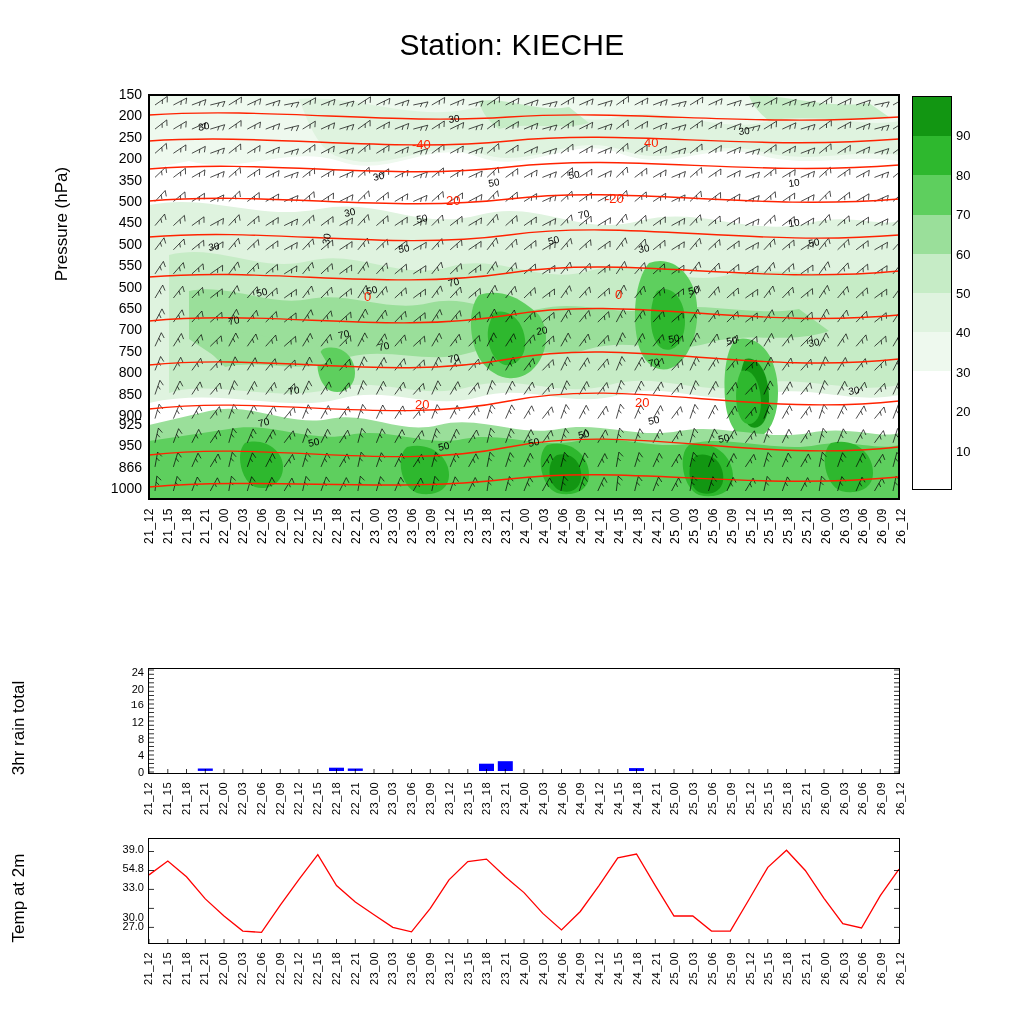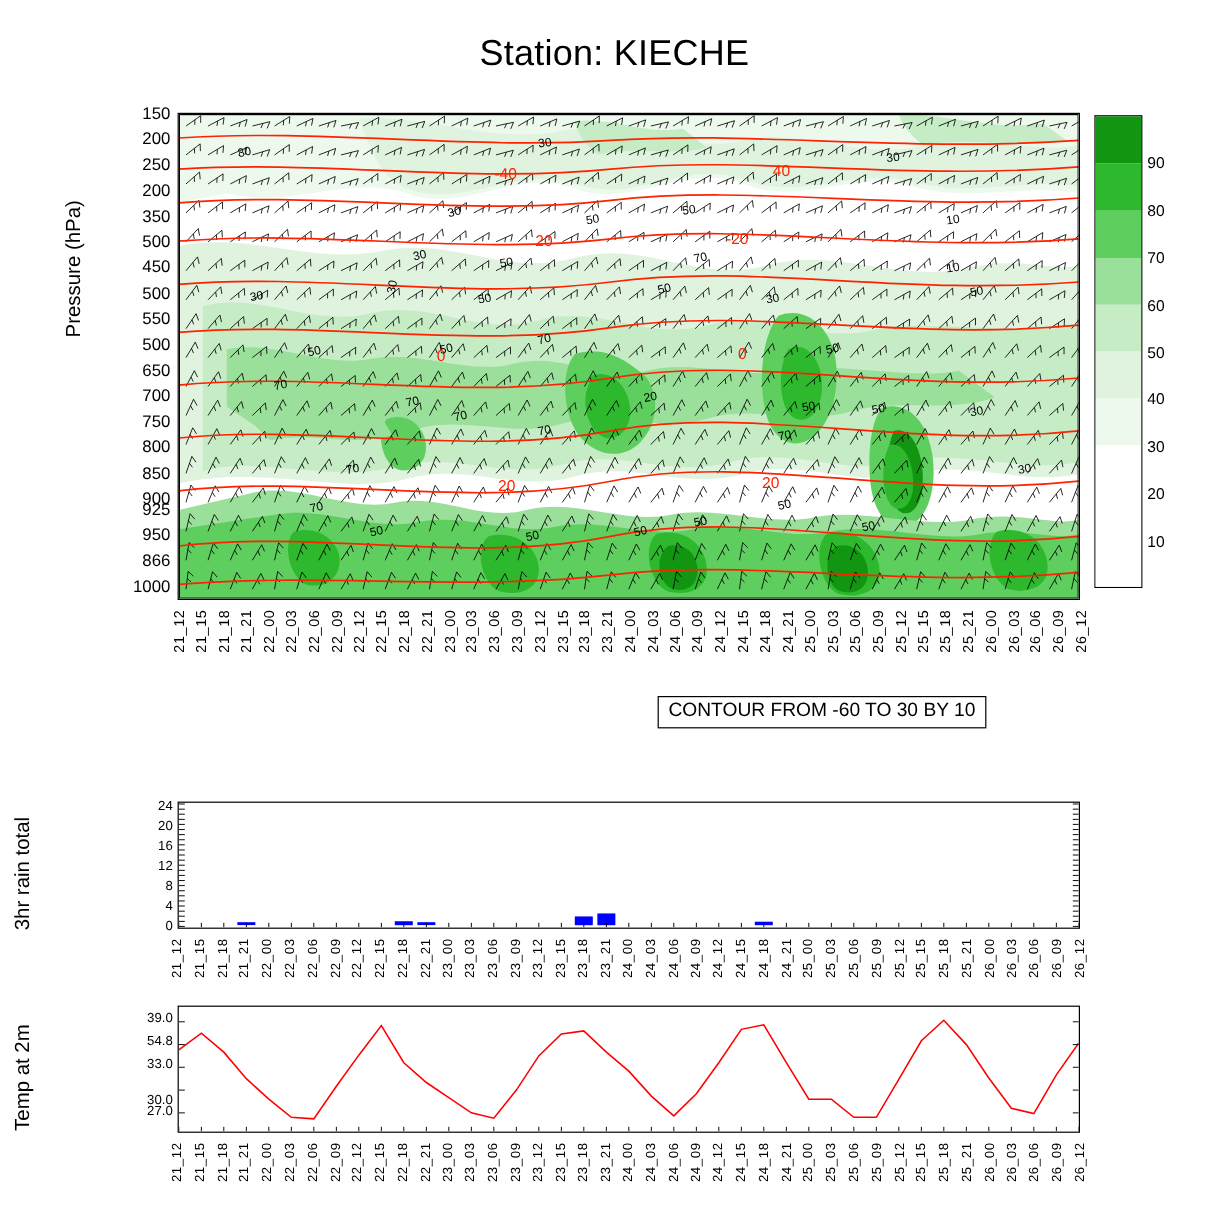--- a/index.html
+++ b/index.html
@@ -1102,21 +1102,20 @@
       <span class="xtick" style="left: 614.4px; top: 2px; font-size: 12px;">25_15</span>
       <span class="xtick" style="left: 633.2px; top: 2px; font-size: 12px;">25_18</span>
       <span class="xtick" style="left: 652px; top: 2px; font-size: 12px;">25_21</span>
       <span class="xtick" style="left: 670.8px; top: 2px; font-size: 12px;">26_00</span>
       <span class="xtick" style="left: 689.6px; top: 2px; font-size: 12px;">26_03</span>
       <span class="xtick" style="left: 708.4px; top: 2px; font-size: 12px;">26_06</span>
       <span class="xtick" style="left: 727.2px; top: 2px; font-size: 12px;">26_09</span>
       <span class="xtick" style="left: 746px; top: 2px; font-size: 12px;">26_12</span>
     </div>
 
-  <div id="contour-note">CONTOUR FROM -60 TO 30 BY 10</div>
 
   <div id="colorbar">
       <div class="swatch" style="background: rgb(18, 150, 18);"></div>
       <div class="swatch" style="background: rgb(46, 184, 46);"></div>
       <div class="swatch" style="background: rgb(94, 207, 94);"></div>
       <div class="swatch" style="background: rgb(154, 223, 154);"></div>
       <div class="swatch" style="background: rgb(198, 236, 198);"></div>
       <div class="swatch" style="background: rgb(223, 243, 223);"></div>
       <div class="swatch" style="background: rgb(238, 249, 238);"></div>
       <div class="swatch" style="background: rgb(255, 255, 255);"></div>
@@ -1134,21 +1133,21 @@
       <span style="top: 71.8px;">80</span>
       <span style="top: 32.4px; text-align: center;">90</span>
     </div>
 
   <div id="rain-ylabel">3hr rain total</div>
   <div id="rain-yticks">
       <span style="top: 100px;">0</span>
       <span style="top: 83.3333px;">4</span>
       <span style="top: 66.6667px;">8</span>
       <span style="top: 50px;">12</span>
-      <span style="top: 33.3333px;">16</span>
+      <span style="top: 33.3333px; font-family: Liberation Mono, monospace;">16</span>
       <span style="top: 16.6667px;">20</span>
       <span style="top: 0px;">24</span>
     </div>
   <div id="rain-panel">
     <svg id="rain-svg" width="750" height="104" viewBox="0 0 750 104" xmlns="http://www.w3.org/2000/svg">
       <g id="rain-bars">
           <rect x="48.8" y="99.5" width="15.0" height="2.4" fill="#0000ff"></rect>
           <rect x="180.0" y="98.7" width="15.0" height="3.3" fill="#0000ff"></rect>
           <rect x="198.8" y="99.5" width="15.0" height="2.4" fill="#0000ff"></rect>
           <rect x="330.0" y="94.7" width="15.0" height="7.3" fill="#0000ff"></rect>

